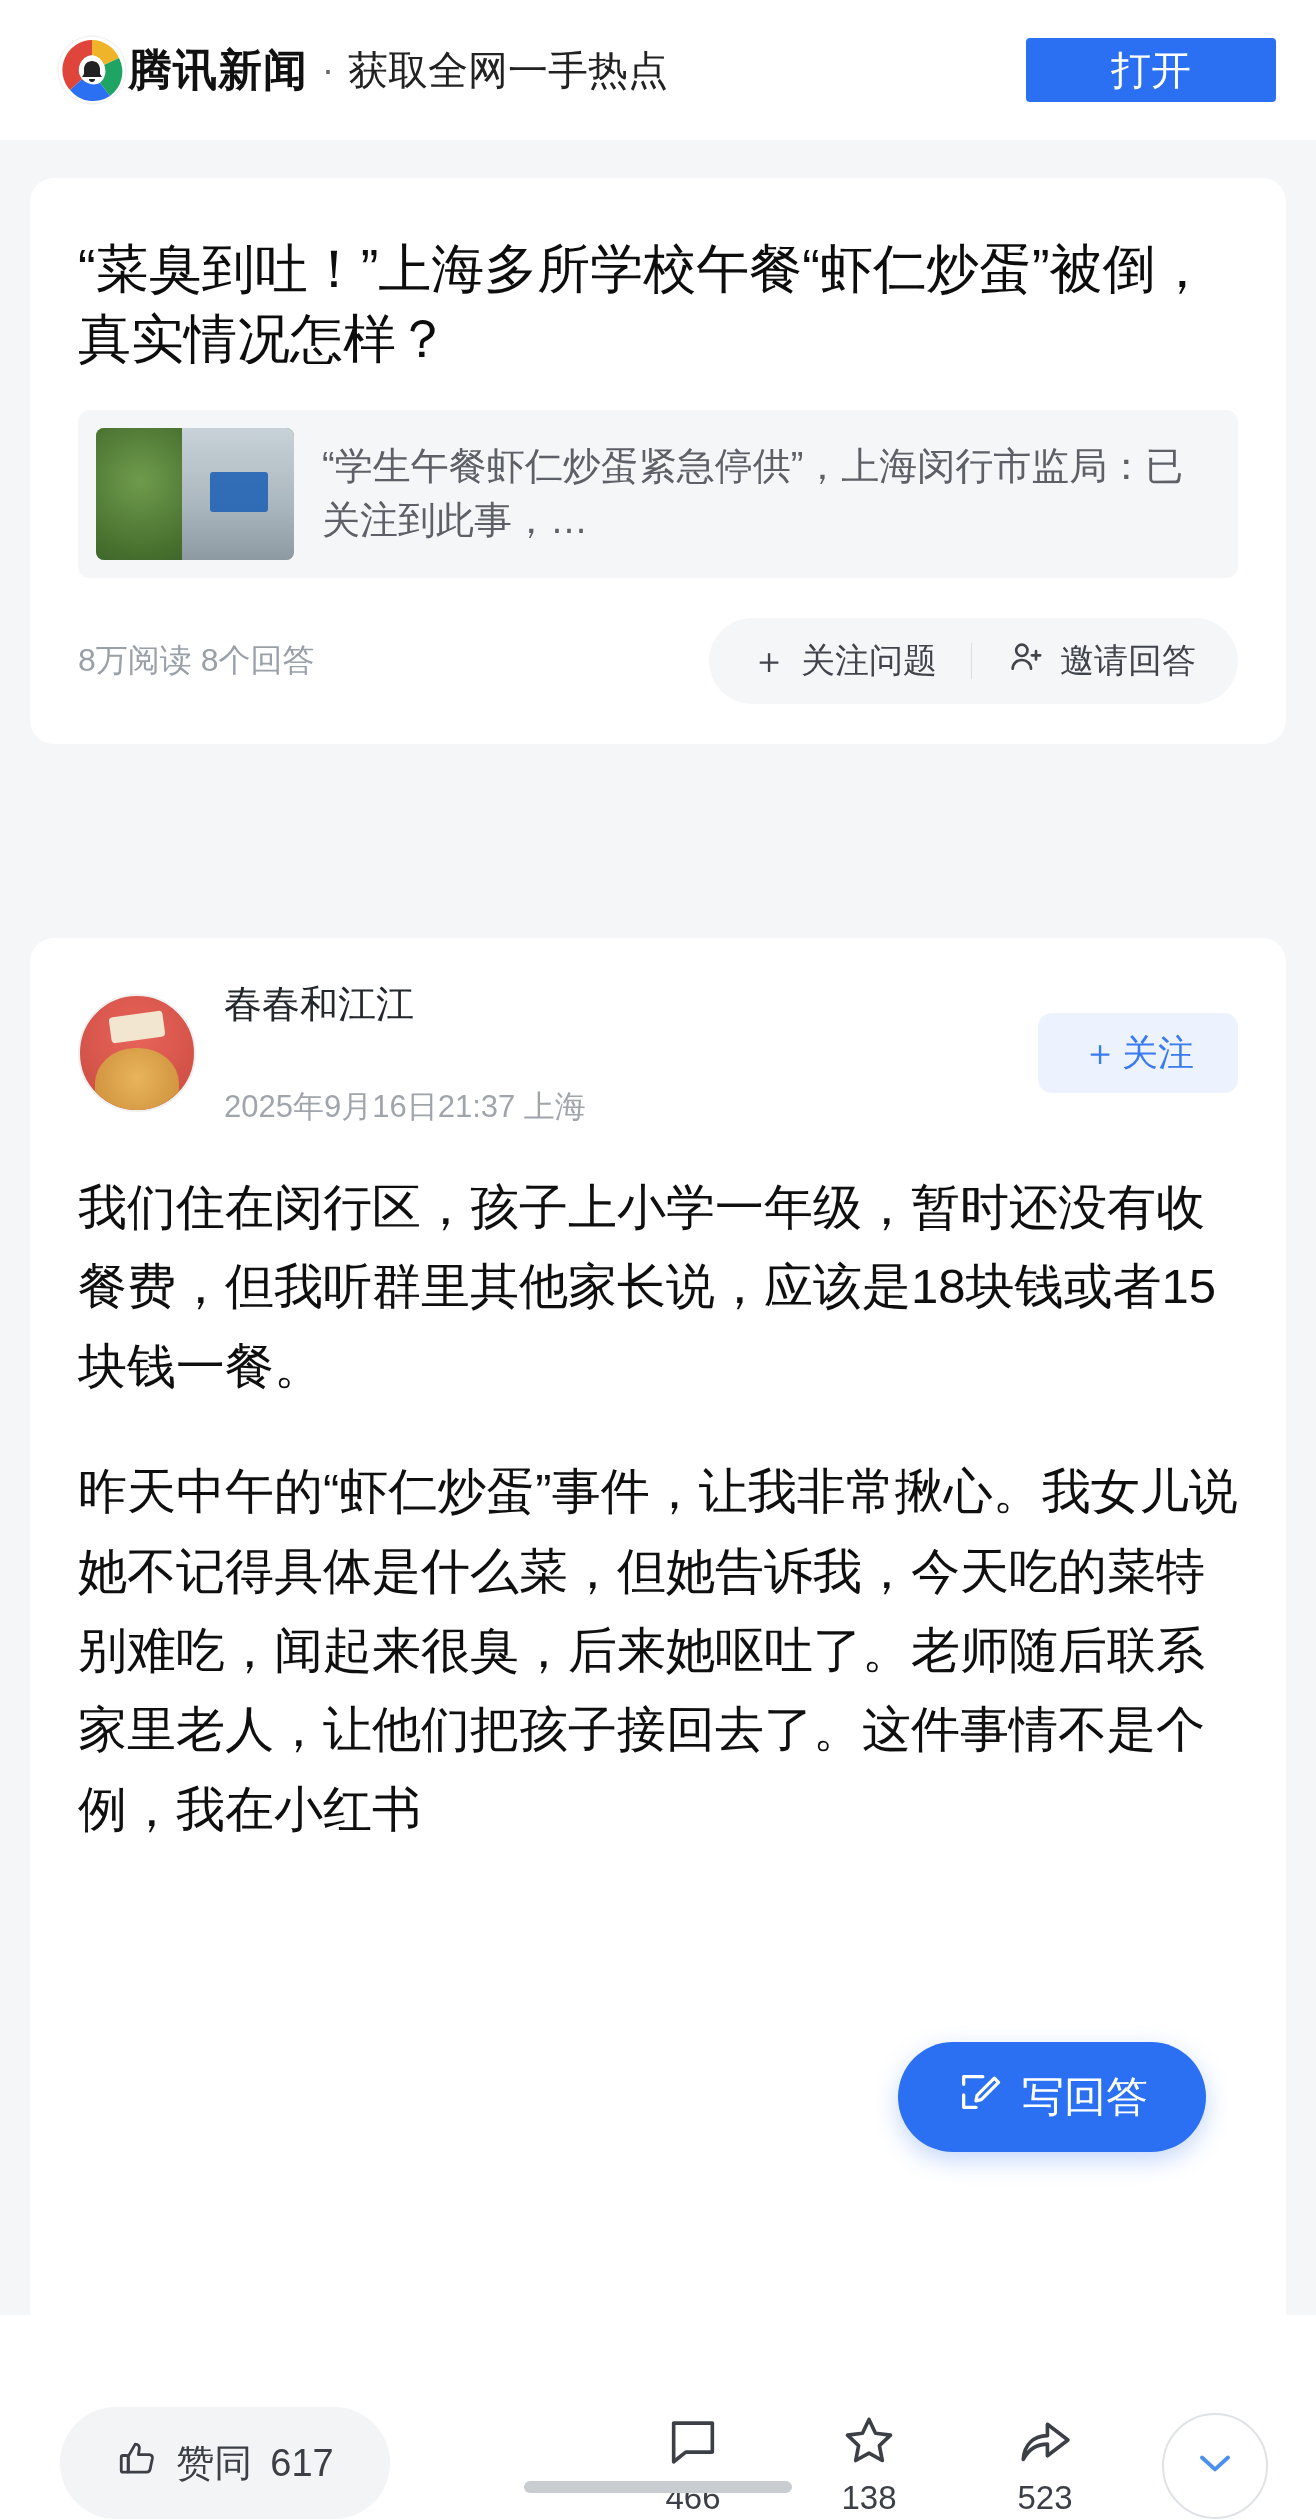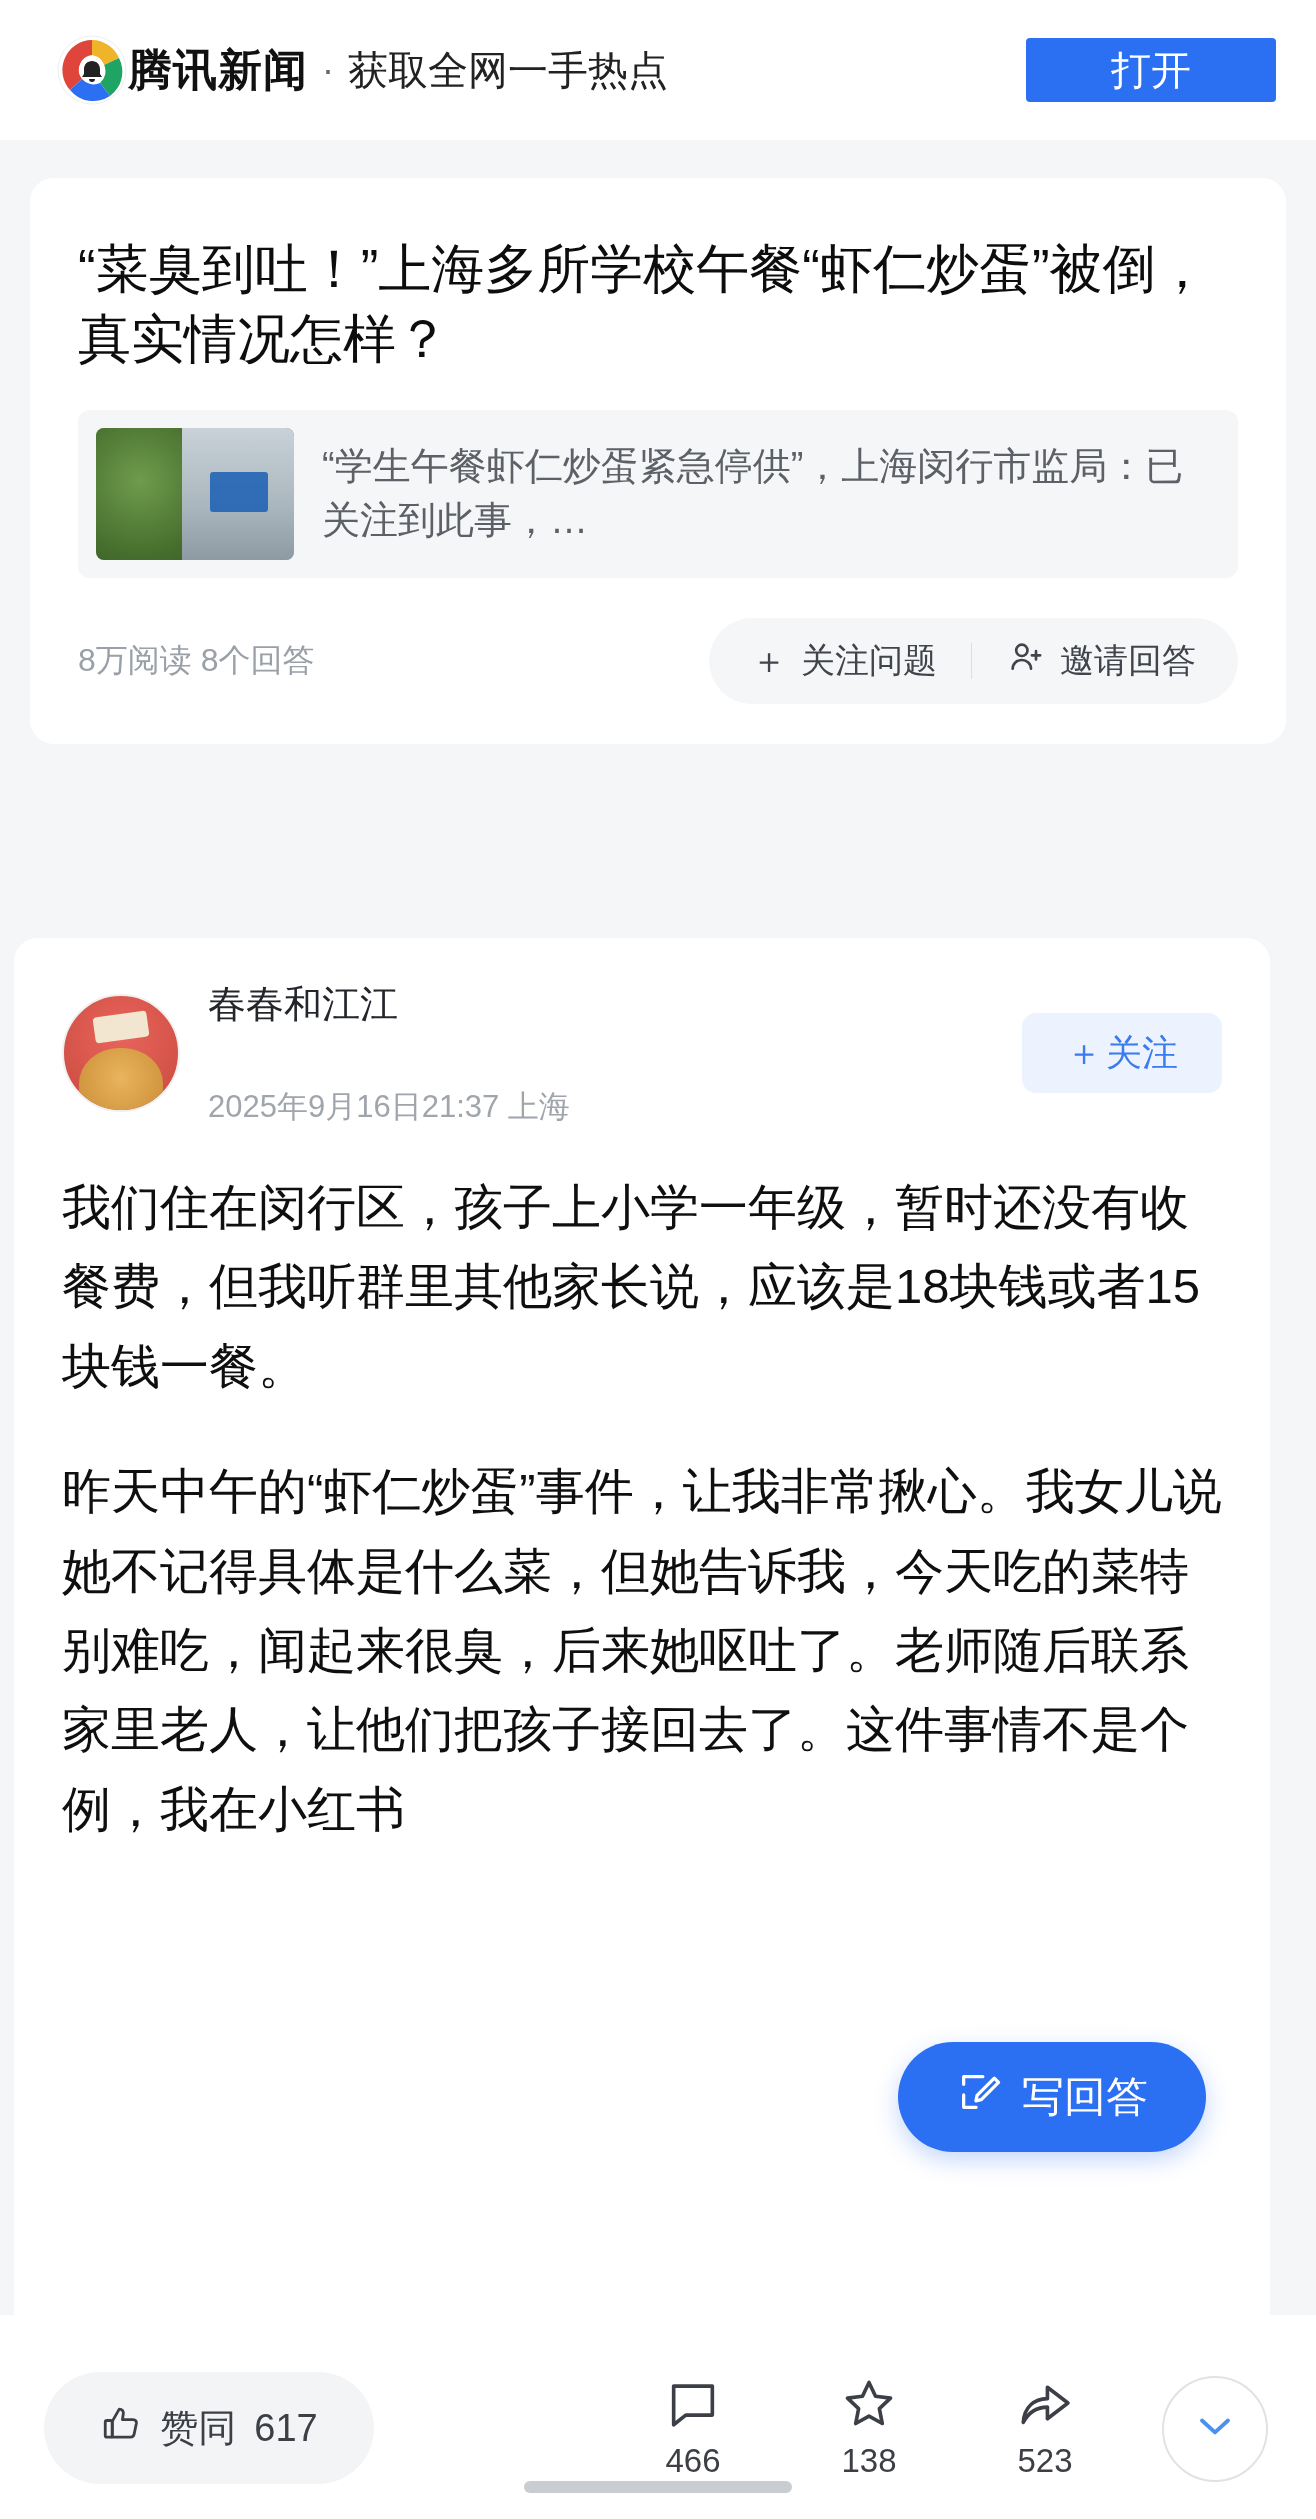--- a/index.html
+++ b/index.html
@@ -163,21 +163,21 @@
     width: 1px;
     height: 36px;
     background: #dcdee2;
   }
   .plus-glyph { font-size: 36px; color: #41454b; line-height: 1; }
 
   
   .answer-card {
     position: absolute;
     top: 938px;
-    left: 14px;
+    left: 30px;
     width: 1256px;
     height: 1410px;
     background: #ffffff;
     border-radius: 24px;
     padding: 50px 48px 0 48px;
     overflow: hidden;
   }
   .author-row {
     display: flex;
     align-items: center;
@@ -282,22 +282,22 @@
 
   
   .bottom-bar {
     position: absolute;
     left: 0;
     bottom: 0;
     width: 1316px;
     height: 204px;
     background: #ffffff;
     display: flex;
-    align-items: center;
-    padding: 22px 44px 0 44px;
+    align-items: flex-end;
+    padding: 22px 44px 0 60px;
   }
   .upvote {
     width: 330px;
     height: 112px;
     background: #f3f4f6;
     border-radius: 56px;
     display: flex;
     align-items: center;
     justify-content: center;
     gap: 18px;

